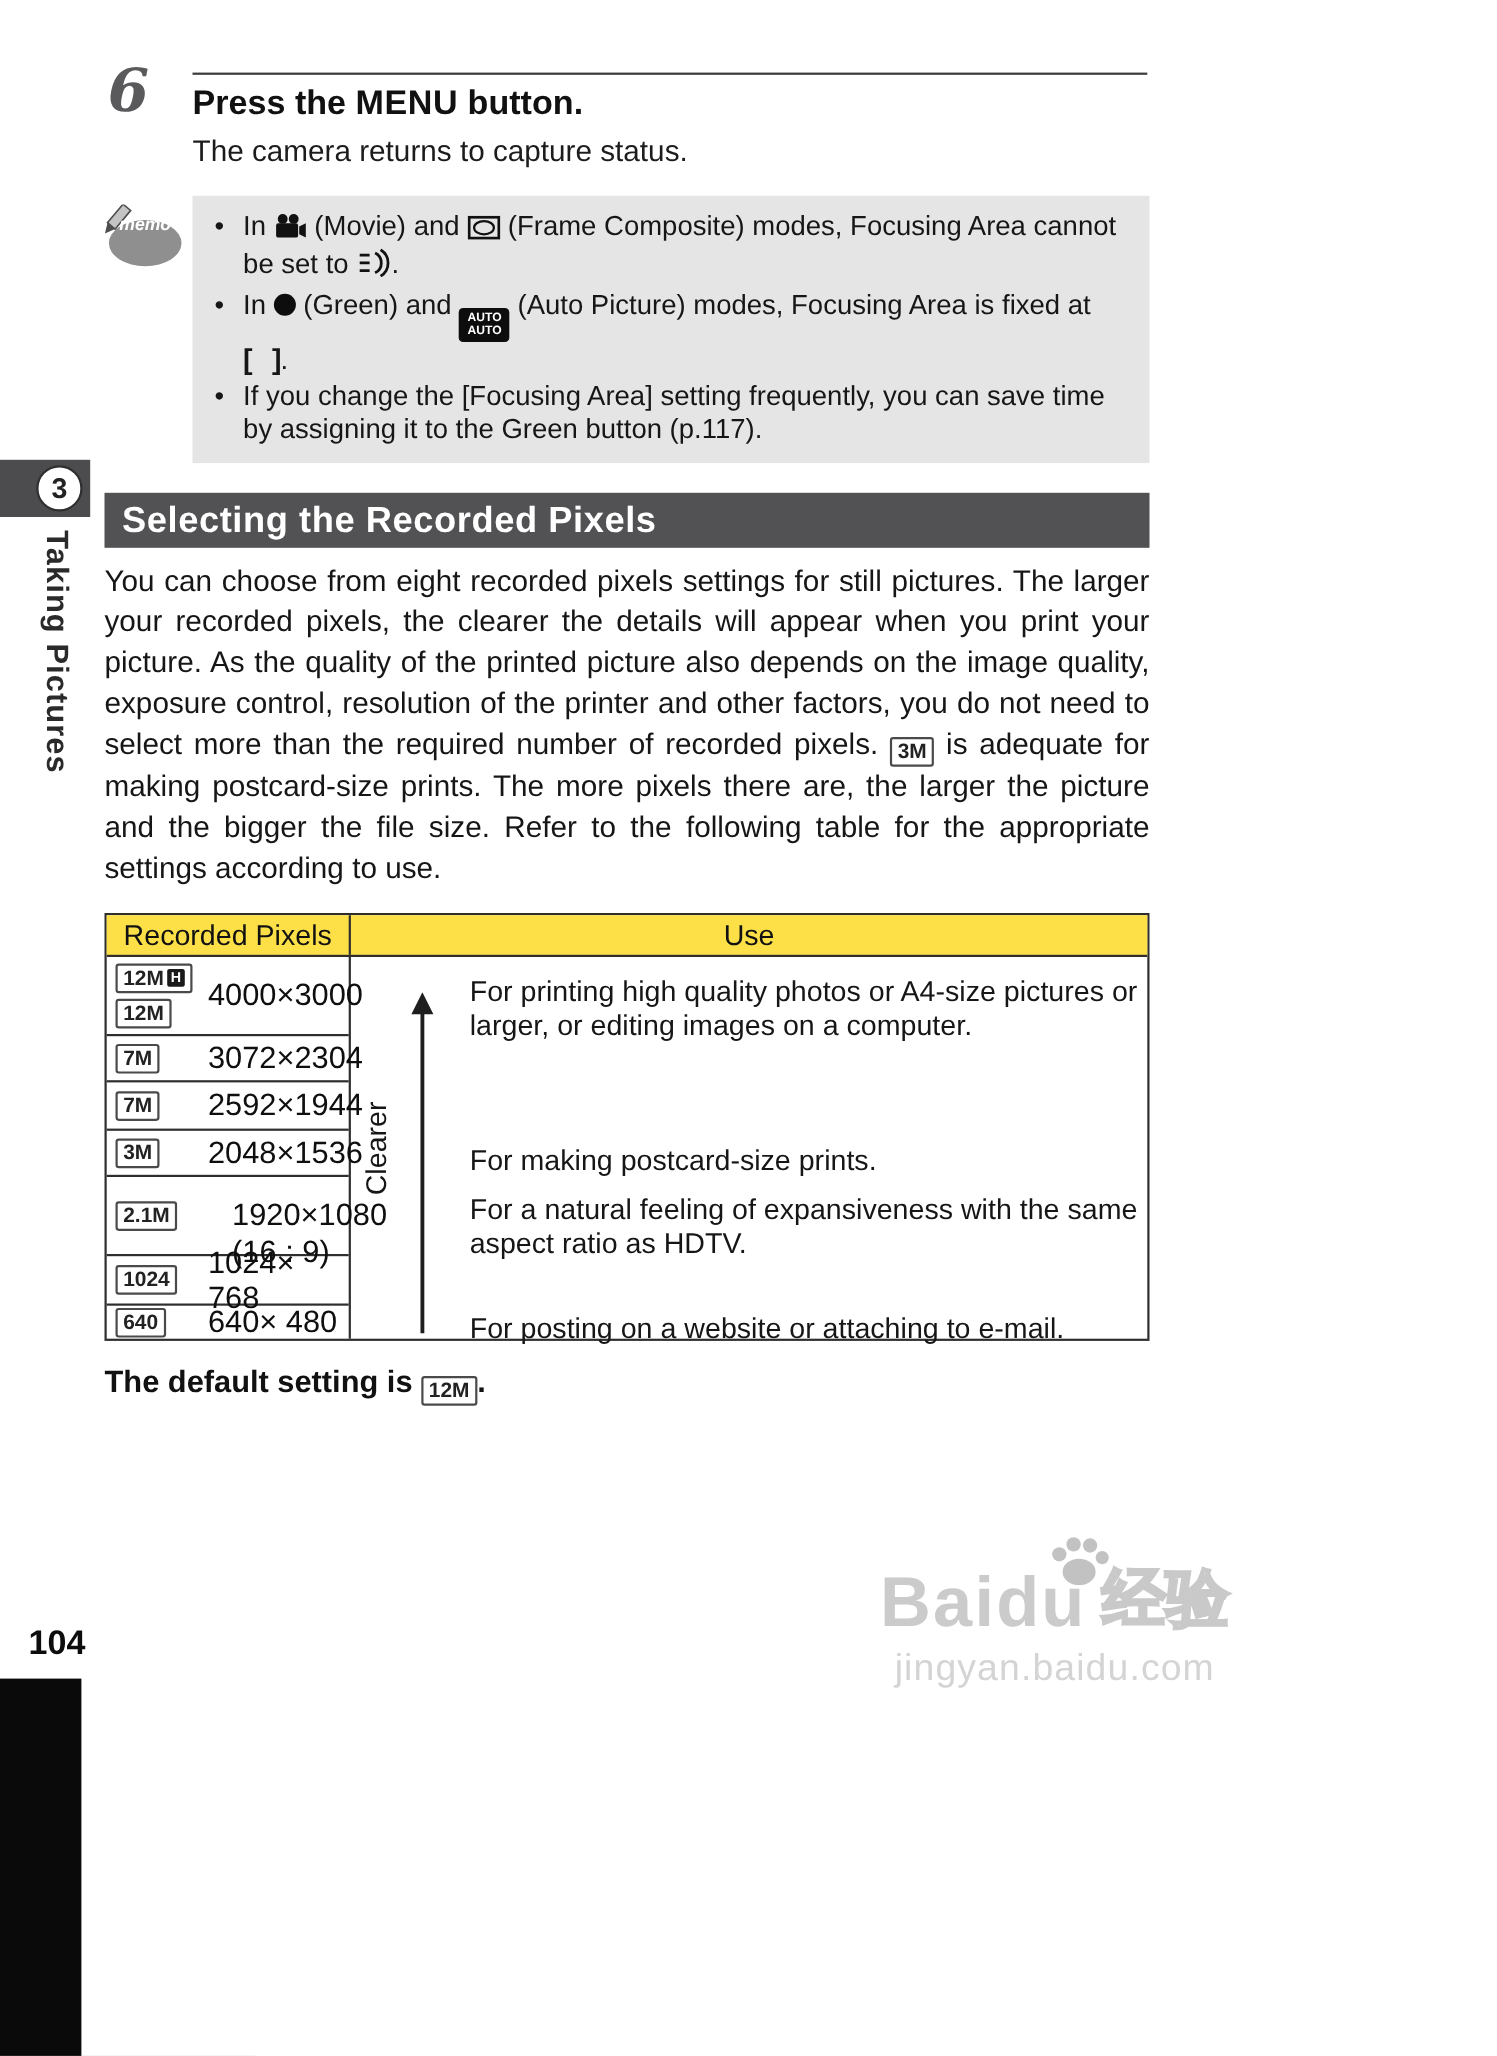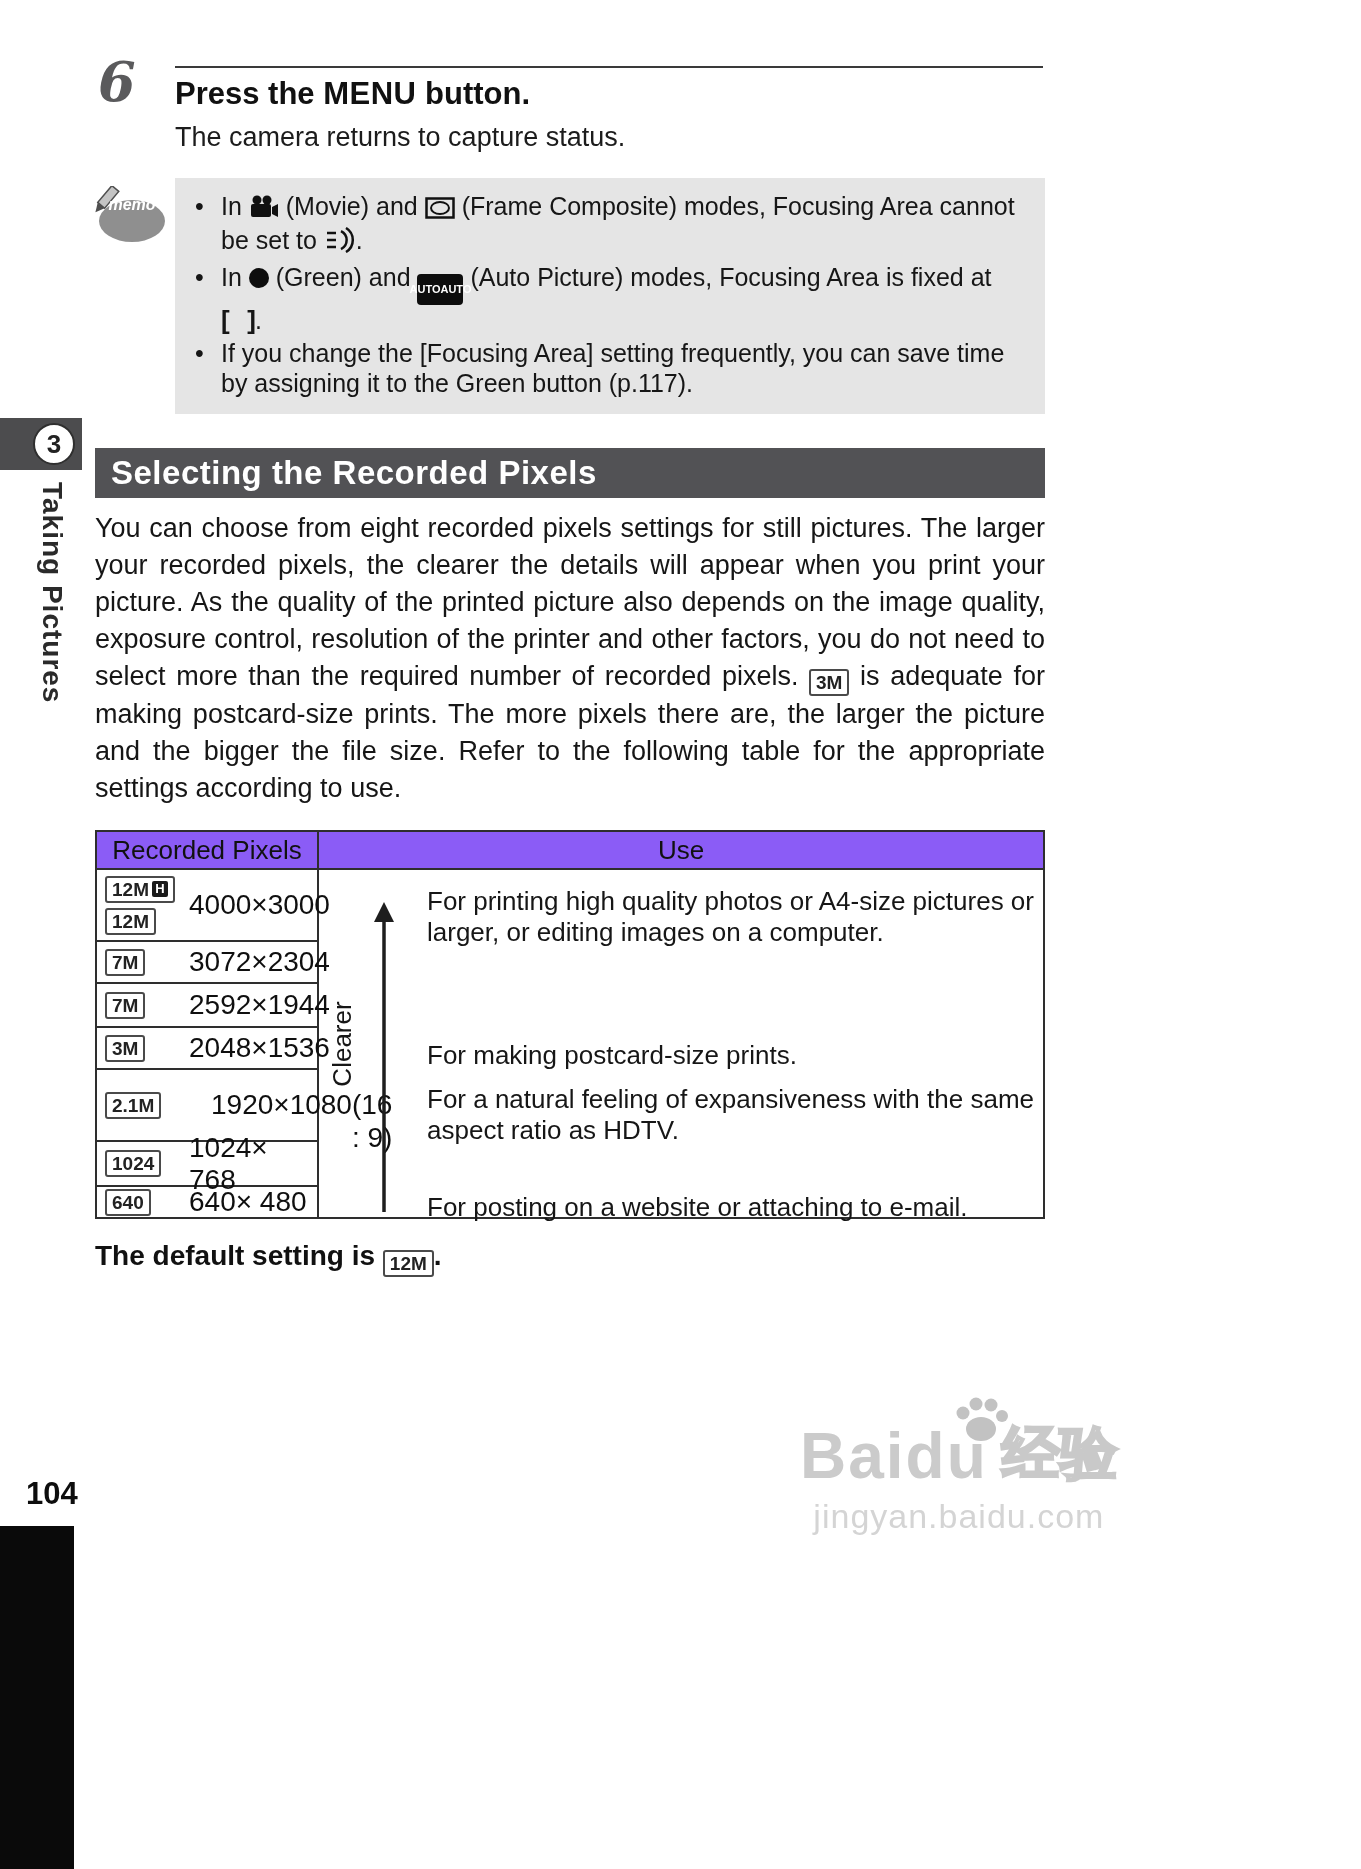--- a/index.html
+++ b/index.html
@@ -31,53 +31,53 @@
   .memo-icon { position:absolute; left:94px; top:186px; width:72px; height:60px; }
   .memo-icon .memo-text { position:absolute; left:10px; top:10px; width:56px; text-align:center;
     color:#fff; font-size:16px; font-weight:bold; font-style:italic; }
   .memo-box { position:absolute; left:175px; top:178px; width:870px; background:#e5e5e5;
     padding:13px 22px 13px 20px; font-size:25px; line-height:30px; color:#161616; }
   .bullet { display:flex; margin-bottom:3px; }
   .bullet::before { content:"•"; width:26px; flex:none; }
   .btext { flex:1; }
   .inline-icon { display:inline-block; vertical-align:-4px; }
   .green-dot { display:inline-block; width:20px; height:20px; border-radius:50%; background:#0d0d0d; vertical-align:-2px; }
-  .autopict { display:inline-flex; flex-direction:row; justify-content:center; align-items:center;
+  .autopict { display:inline-flex; flex-direction:column; justify-content:center; align-items:center;
     background:#0d0d0d; color:#fff; border-radius:4px; width:46px; height:31px;
     font-size:11px; font-weight:bold; line-height:12px; vertical-align:-7px; }
   .focus-frame { font-weight:bold; font-size:26px; letter-spacing:-1px; }
 
   
   .section-header { position:absolute; left:95px; top:448px; width:950px; height:50px;
     background:#525255; color:#fff; font-size:33px; font-weight:bold; line-height:49px;
     padding-left:16px; letter-spacing:0.5px; }
   .intro { position:absolute; left:95px; top:510px; width:950px; font-size:27px; line-height:37px;
     text-align:justify; color:#161616; }
 
   .px-icon { display:inline-flex; align-items:center; gap:3px; border:2px solid #4a4a4a; border-radius:3px;
     padding:0 5px; height:27px; font-size:19px; font-weight:bold; line-height:1; background:#fff;
     vertical-align:-4px; color:#222; white-space:nowrap; }
   .px-icon .badge { display:inline-block; background:#1a1a1a; color:#fff; font-size:13px;
     width:16px; height:16px; line-height:16px; text-align:center; border-radius:2px; }
 
   
   .pixels-table { position:absolute; left:95px; top:830px; width:950px; border:2px solid #2e2e2e; background:#fff; }
-  .t-header { display:flex; height:38px; border-bottom:2px solid #2e2e2e; background:#8b5cf6; font-size:26px; color:#111; }
+  .t-header { display:flex; height:38px; border-bottom:2px solid #2e2e2e; background:#fde047; font-size:26px; color:#111; }
   .h-left { width:222px; border-right:2px solid #2e2e2e; display:flex; align-items:center; justify-content:center; }
   .h-right { flex:1; display:flex; align-items:center; justify-content:center; }
   .t-body { display:flex; }
   .t-left { width:222px; border-right:2px solid #2e2e2e; }
   .t-row { display:flex; align-items:center; padding-left:8px; border-bottom:2px solid #2e2e2e; gap:6px; }
   .t-row:last-child { border-bottom:none; }
   .r1 { height:72px; } .r2 { height:42px; } .r3 { height:44px; } .r4 { height:42px; }
   .r5 { height:72px;gap:28px; } .r6 { height:45px; } .r7 { height:30px; }
   .px-cell { width:78px; flex:none; display:flex; }
   .icon-stack { width:78px; flex:none; display:flex; flex-direction:column; gap:5px; align-items:flex-start; }
   .res { font-size:28px; color:#0f0f0f; }
-  .res2 { display:flex; flex-direction:row; font-size:28px; line-height:33px; color:#0f0f0f;margin-top:32px; }
+  .res2 { display:flex; flex-direction:column; font-size:28px; line-height:33px; color:#0f0f0f;margin-top:32px; }
   .t-right { flex:1; position:relative; }
   .clearer-arrow { position:absolute; left:52px; top:32px; }
   .clearer-label { position:absolute; left:8px; top:50%; transform:translateY(-50%) rotate(180deg);
     writing-mode:vertical-rl; font-size:26px; color:#161616; }
   .use { position:absolute; left:108px; width:615px; font-size:26px; line-height:31px; color:#161616; }
   .u1 { top:16px; } .u2 { top:170px; } .u3 { top:214px; } .u4 { top:322px; }
 
   .default-line { position:absolute; left:95px; top:1240px; font-size:28px; font-weight:bold; color:#111; }
   .default-line .px-icon { vertical-align:-5px; }
 

